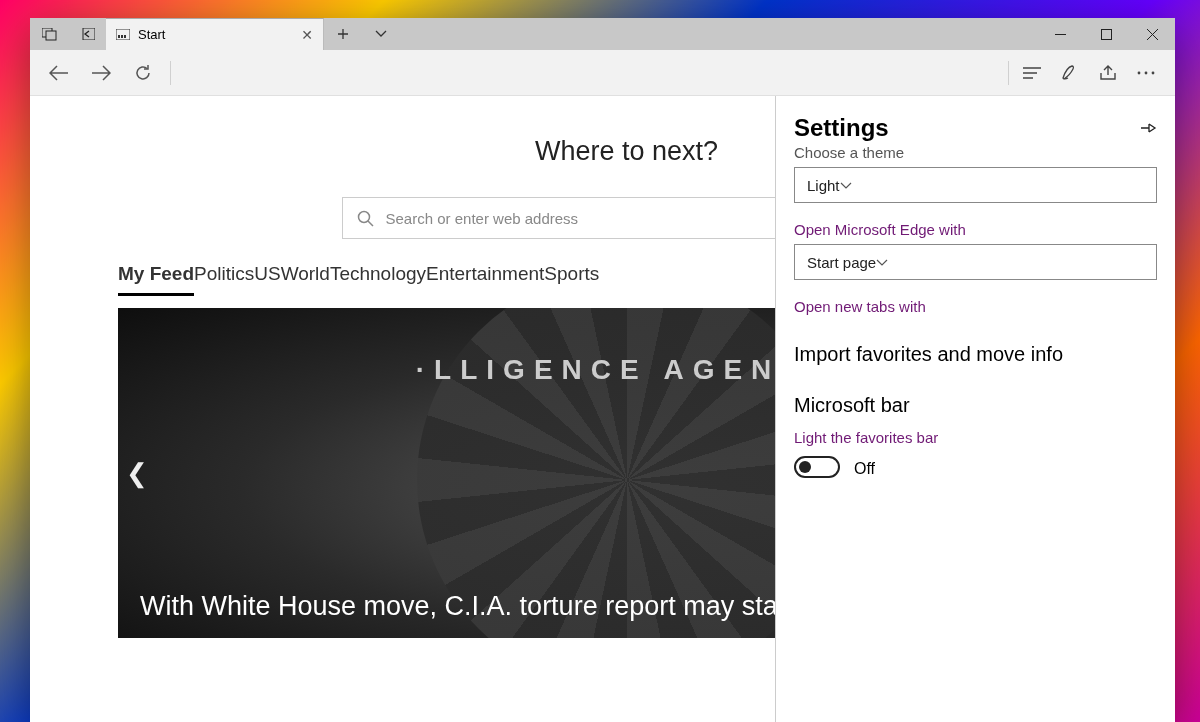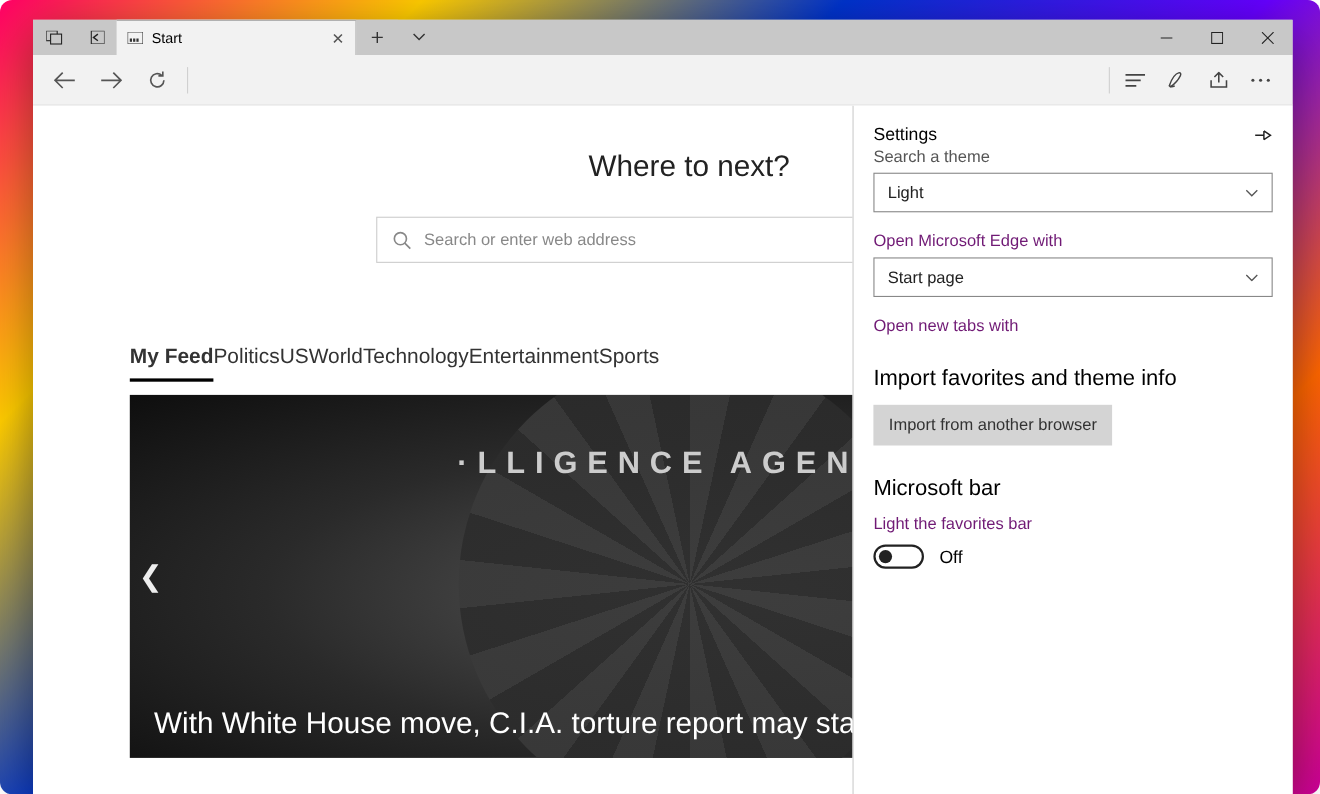--- a/index.html
+++ b/index.html
@@ -1,50 +1,50 @@
 <!DOCTYPE html>
 <html><head>
 <meta charset="utf-8">
 <style>
 * { box-sizing: border-box; margin: 0; padding: 0; font-family: "Segoe UI", Arial, sans-serif; }
 html, body { width: 1200px; height: 722px; overflow: hidden; }
-.desktop { width: 1200px; height: 722px; position: relative; background: linear-gradient(135deg, #ff0066 0%, #ffcc00 20%, #0033cc 40%, #6600ff 60%, #ff6600 80%, #cc0099 100%); border-radius: 11px; }
+.desktop { width: 1200px; height: 722px; position: relative; background: linear-gradient(135deg, #ff0066 0%, #ffcc00 20%, #0033cc 40%, #6600ff 60%, #ff6600 80%, #cc0099 100%); }
 .window { position: absolute; left: 30px; top: 18px; width: 1145px; height: 704px; background: #f2f2f2; box-shadow: 0 10px 40px rgba(0,0,0,.4); display: flex; flex-direction: column; }
 .title-bar { height: 32px; background: #c8c8c8; display: flex; align-items: stretch; }
 .title-left { display: flex; align-items: center; }
 .tbtn { width: 38px; display: flex; align-items: center; justify-content: center; color: #222; }
 .tab { background: #f2f2f2; border-top: 1px solid #aaa; border-right:1px solid #bbb; display: flex; align-items: center; padding: 0 10px; width: 218px; gap: 8px; font-size: 13px; }
 .tab .close { margin-left: auto; font-size: 14px; color:#555; }
 .title-right { margin-left: auto; display: flex; }
 .wbtn { width: 46px; display: flex; align-items: center; justify-content: center; color: #222; font-size: 12px; }
 .toolbar { height: 46px; background: #f2f2f2; border-bottom: 1px solid #e0e0e0; display: flex; align-items: center; padding: 0 10px; gap: 4px; }
 .navbtn { width: 38px; height: 38px; display: flex; align-items: center; justify-content: center; color:#555; font-size:18px; }
 .divider { width:1px; height:24px; background:#d0d0d0; margin:0 4px; }
 .toolbar-right { margin-left:auto; display:flex; align-items:center; }
 .content { flex:1; position:relative; background:#fff; overflow:hidden; }
 .page { position:absolute; inset:0; padding-top: 40px; padding-left: 48px; }
 .page h2.prompt { text-align:center; font-weight:400; font-size:27px; color:#222; margin-bottom:30px; }
-.searchbox { width: 570px; margin: 0 auto 75px; border:1px solid #ccc; height:42px; display:flex; align-items:center; padding:0 14px; gap:12px; color:#777; background:#fff; }
+.searchbox { width: 570px; margin: 0 auto 24px; border:1px solid #ccc; height:42px; display:flex; align-items:center; padding:0 14px; gap:12px; color:#777; background:#fff; }
 .searchbox span.ph { font-size:15px; color:#888; }
 .feed-tabs { display:flex; padding:0 40px 12px; font-size:19px; color:#333; }
 .feed-tabs .ft { padding-bottom:8px; }
 .feed-tabs .ft.active { font-weight:600; border-bottom:3px solid #000; }
 .hero { margin:0 40px; height:330px; background: radial-gradient(ellipse at 55% 55%, #5a5a5a 0%, #2a2a2a 55%, #0e0e0e 100%); position:relative; overflow:hidden; color:#fff; }
 .seal { position:absolute; left:50%; top:52%; width:420px; height:420px; margin-left:-210px; margin-top:-210px; border-radius:50%; background: repeating-conic-gradient(#3a3a3a 0 12deg, #2c2c2c 12deg 24deg); opacity:.9; }
 .sealtxt { position:absolute; left:50%; top:14%; transform:translateX(-50%); font-size:28px; letter-spacing:9px; color:#ccc; font-weight:600; }
 .herotxt { position:absolute; left:22px; bottom:14px; right:30px; font-size:27px; font-weight:400; line-height:1.25; }
 .car { position:absolute; top:50%; width:26px; height:48px; display:flex; align-items:center; justify-content:center; font-size:26px; color:#eee; transform:translateY(-50%); }
 .car.left { left:6px; } .car.right { right:6px; }
 .settings { position:absolute; top:0; right:0; width:400px; height:100%; background:#fff; border-left:1px solid #ccc; padding: 18px 18px 0 18px; overflow:hidden; }
 .settings-head { display:flex; align-items:center; margin-bottom:6px; }
-.settings-head h3 { font-weight:400; font-size:16px; }
+.settings-head h3 { font-weight:700; font-size:24px; }
 .settings-head .pin { margin-left:auto; font-size:13px; color:#333; }
 .slabel { font-size:15px; color:#701a75; margin: 8px 0 6px; }
 .slabel.cut { margin-top:-4px; color:#555; }
-.select { border:1px solid #888; height:36px; display:flex; align-items:center; padding:0 12px; font-size:15px; color:#222; justify-content:space-between; margin-bottom:18px; }
+.select { border:1px solid #888; height:36px; display:flex; align-items:center; padding:0 12px; font-size:15px; color:#222; margin-bottom:18px; }
 .section-h { font-size:20px; font-weight:400; margin: 28px 0 12px; }
 .graybtn { display:inline-block; background:#d4d4d4; padding:10px 14px; font-size:15px; color:#333; }
 .toggle-row { display:flex; align-items:flex-end; gap:14px; margin-top:10px; }
 .toggle { width:46px; height:22px; border:2px solid #222; border-radius:20px; position:relative; }
 .toggle::after { content:""; position:absolute; width:12px; height:12px; background:#222; border-radius:50%; left:3px; top:3px; }
 svg { display:block; }
 </style>
 </head>
 <body>
 
@@ -185,41 +185,40 @@
 
     <div class="settings">
       <div class="settings-head">
         <h3>Settings</h3>
         <span class="pin">
               <svg width="16" height="12" viewBox="0 0 16 12">
                 <path d="M0 6h8M8 2v8M8 2l6 4-6 4" fill="none" stroke="#222" stroke-width="1.3"></path>
               </svg>
             </span>
       </div>
-      <div class="slabel cut">Search a theme</div>
+      <div class="slabel cut">Choose a theme</div>
       <div class="select">
         <span>Light</span>
         <span>
               <svg width="12" height="7" viewBox="0 0 12 7">
                 <path d="M1 1l5 5 5-5" fill="none" stroke="#555" stroke-width="1.2"></path>
               </svg>
             </span>
       </div>
       <div class="slabel">Open Microsoft Edge with</div>
       <div class="select">
         <span>Start page</span>
         <span>
               <svg width="12" height="7" viewBox="0 0 12 7">
                 <path d="M1 1l5 5 5-5" fill="none" stroke="#555" stroke-width="1.2"></path>
               </svg>
             </span>
       </div>
       <div class="slabel">Open new tabs with</div>
-      <div class="section-h">Import favorites and theme info</div>
-      <div class="graybtn">Import from another browser</div>
+      <div class="section-h">Import favorites and move info</div>
       <div class="section-h">Microsoft bar</div>
       <div class="slabel">Light the favorites bar</div>
       <div class="toggle-row">
         <div class="toggle"></div>
         <span>Off</span>
       </div>
     </div>
   </div>
 
 </div>

